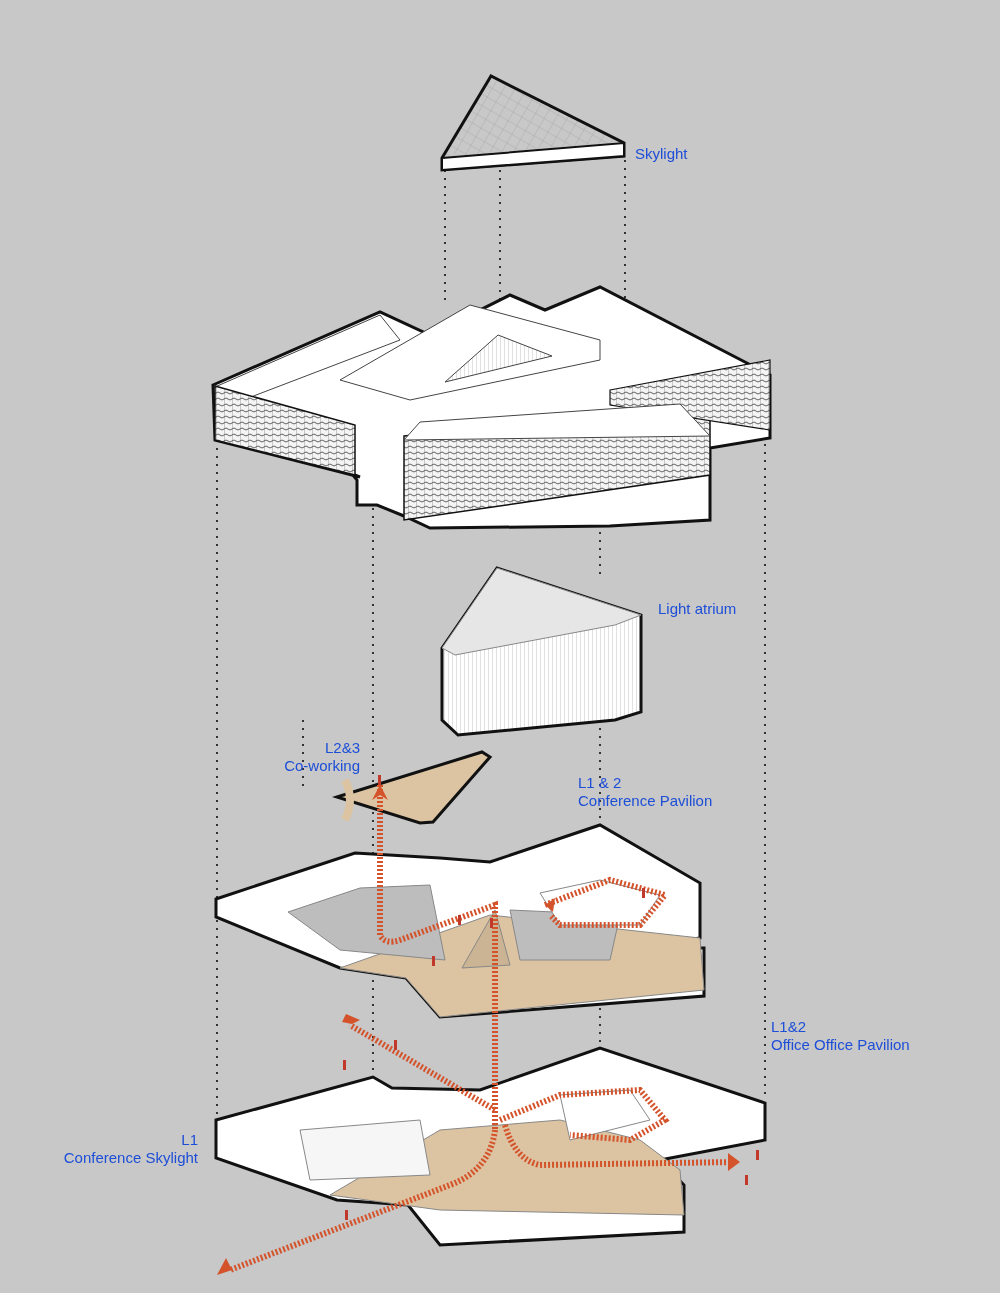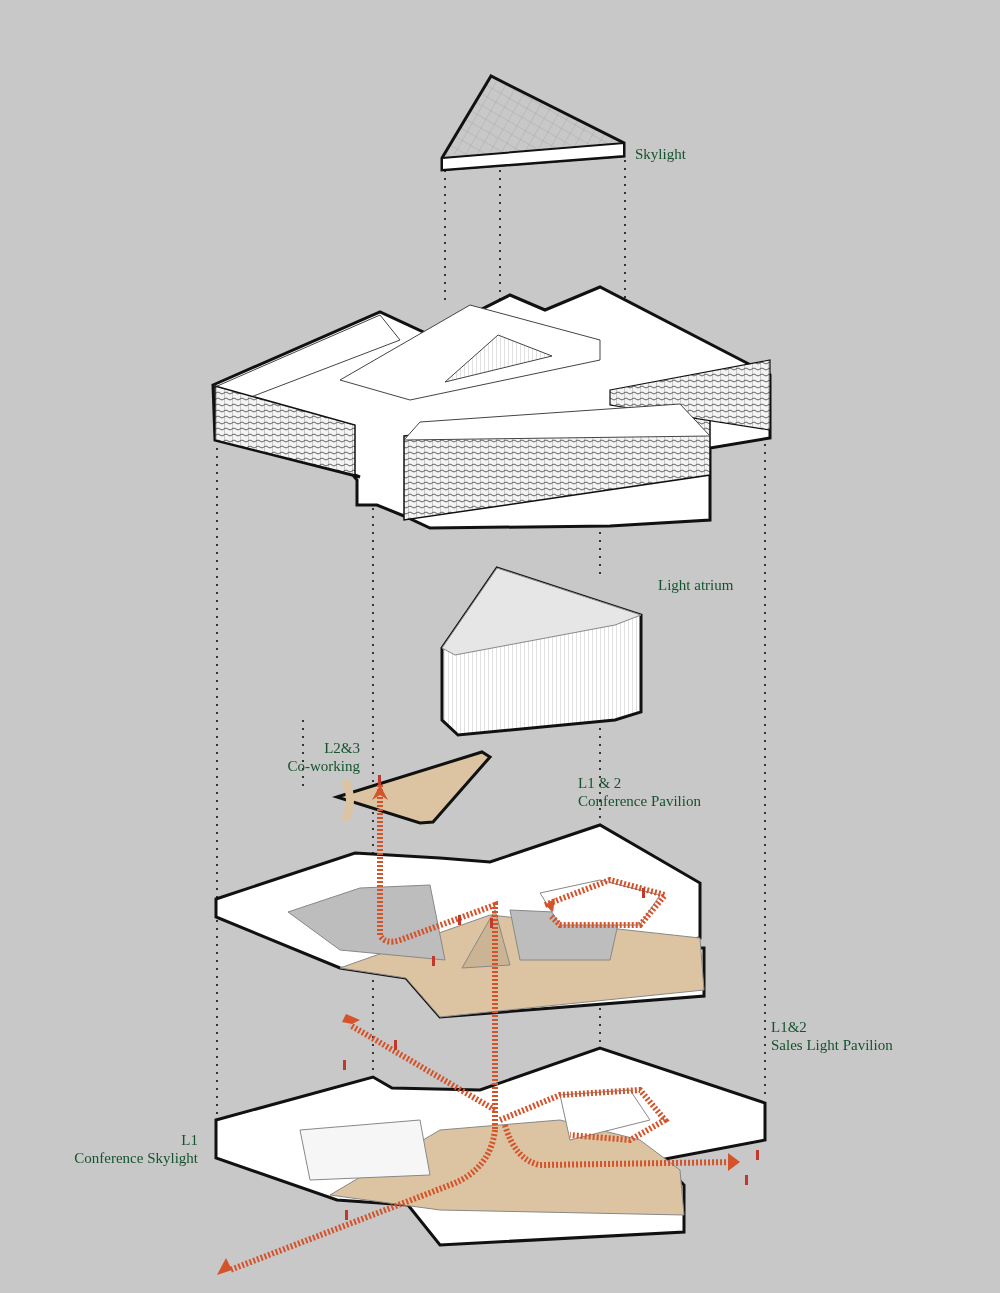--- a/index.html
+++ b/index.html
@@ -1,18 +1,18 @@
 <!DOCTYPE html>
 <html><head>
 <meta charset="utf-8">
 <style>
   html,body{margin:0;padding:0;}
   body{width:1000px;height:1293px;background:#c8c8c8;position:relative;overflow:hidden;font-family:"Liberation Sans",sans-serif;}
   svg.main{position:absolute;left:0;top:0;}
-  .label{position:absolute;color:#14532d;font-size:15px;line-height:18px;font-family:Liberation Serif, serif;}
+  .label{position:absolute;color:#1d4ed8;font-size:15px;line-height:18px;font-family:Liberation Sans, sans-serif;}
   .label.right{text-align:right;margin-top:11px;}
   .label span{display:block;}
 </style>
 </head>
 <body>
 
 <svg class="main" width="1000" height="1293" viewBox="0 0 1000 1293" xmlns="http://www.w3.org/2000/svg">
   <defs>
     <pattern id="grid" width="10" height="10" patternUnits="userSpaceOnUse" patternTransform="rotate(30)">
       <path d="M0 0 L0 10 M0 0 L10 0" stroke="#999" stroke-width="0.6" fill="none"></path>
@@ -109,31 +109,31 @@
     <rect x="343" y="1060" width="3" height="10"></rect>
     <rect x="756" y="1150" width="3" height="10"></rect>
     <rect x="745" y="1175" width="3" height="10"></rect>
     <rect x="345" y="1210" width="3" height="10"></rect>
   </g>
 </svg>
 
 <div class="label" style="left:635px;top:145px;">
   <span>Skylight</span>
 </div>
-<div class="label" style="left:658px;top:576px;">
+<div class="label" style="left:658px;top:600px;">
   <span>Light atrium</span>
 </div>
 <div class="label right" style="left:250px;top:728px;width:110px;">
   <span>L2&amp;3</span>
   <span>Co-working</span>
 </div>
 <div class="label" style="left:578px;top:774px;">
   <span>L1 &amp; 2</span>
   <span>Conference Pavilion</span>
 </div>
 <div class="label" style="left:771px;top:1018px;">
   <span>L1&amp;2</span>
-  <span>Sales Light Pavilion</span>
+  <span>Office Office Pavilion</span>
 </div>
 <div class="label right" style="left:38px;top:1120px;width:160px;">
   <span>L1</span>
   <span>Conference Skylight</span>
 </div>
 
 </body></html>

